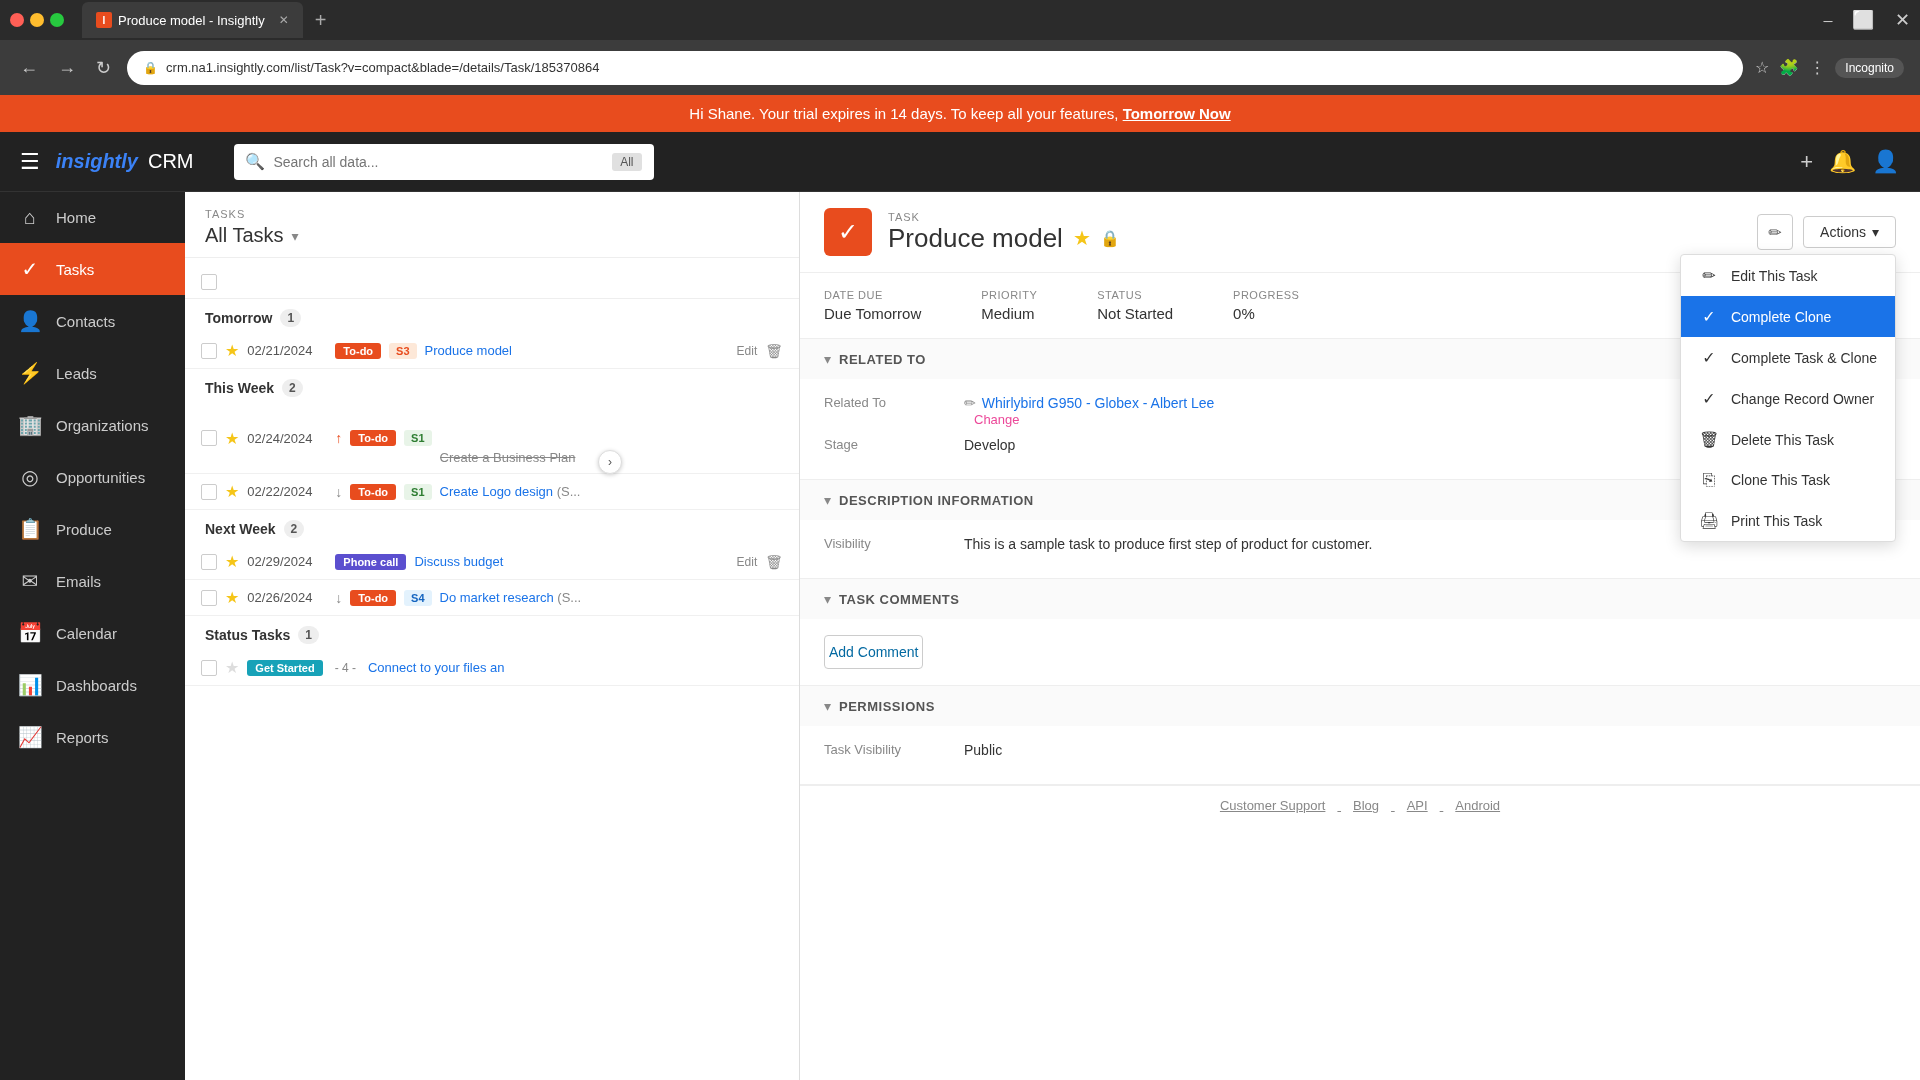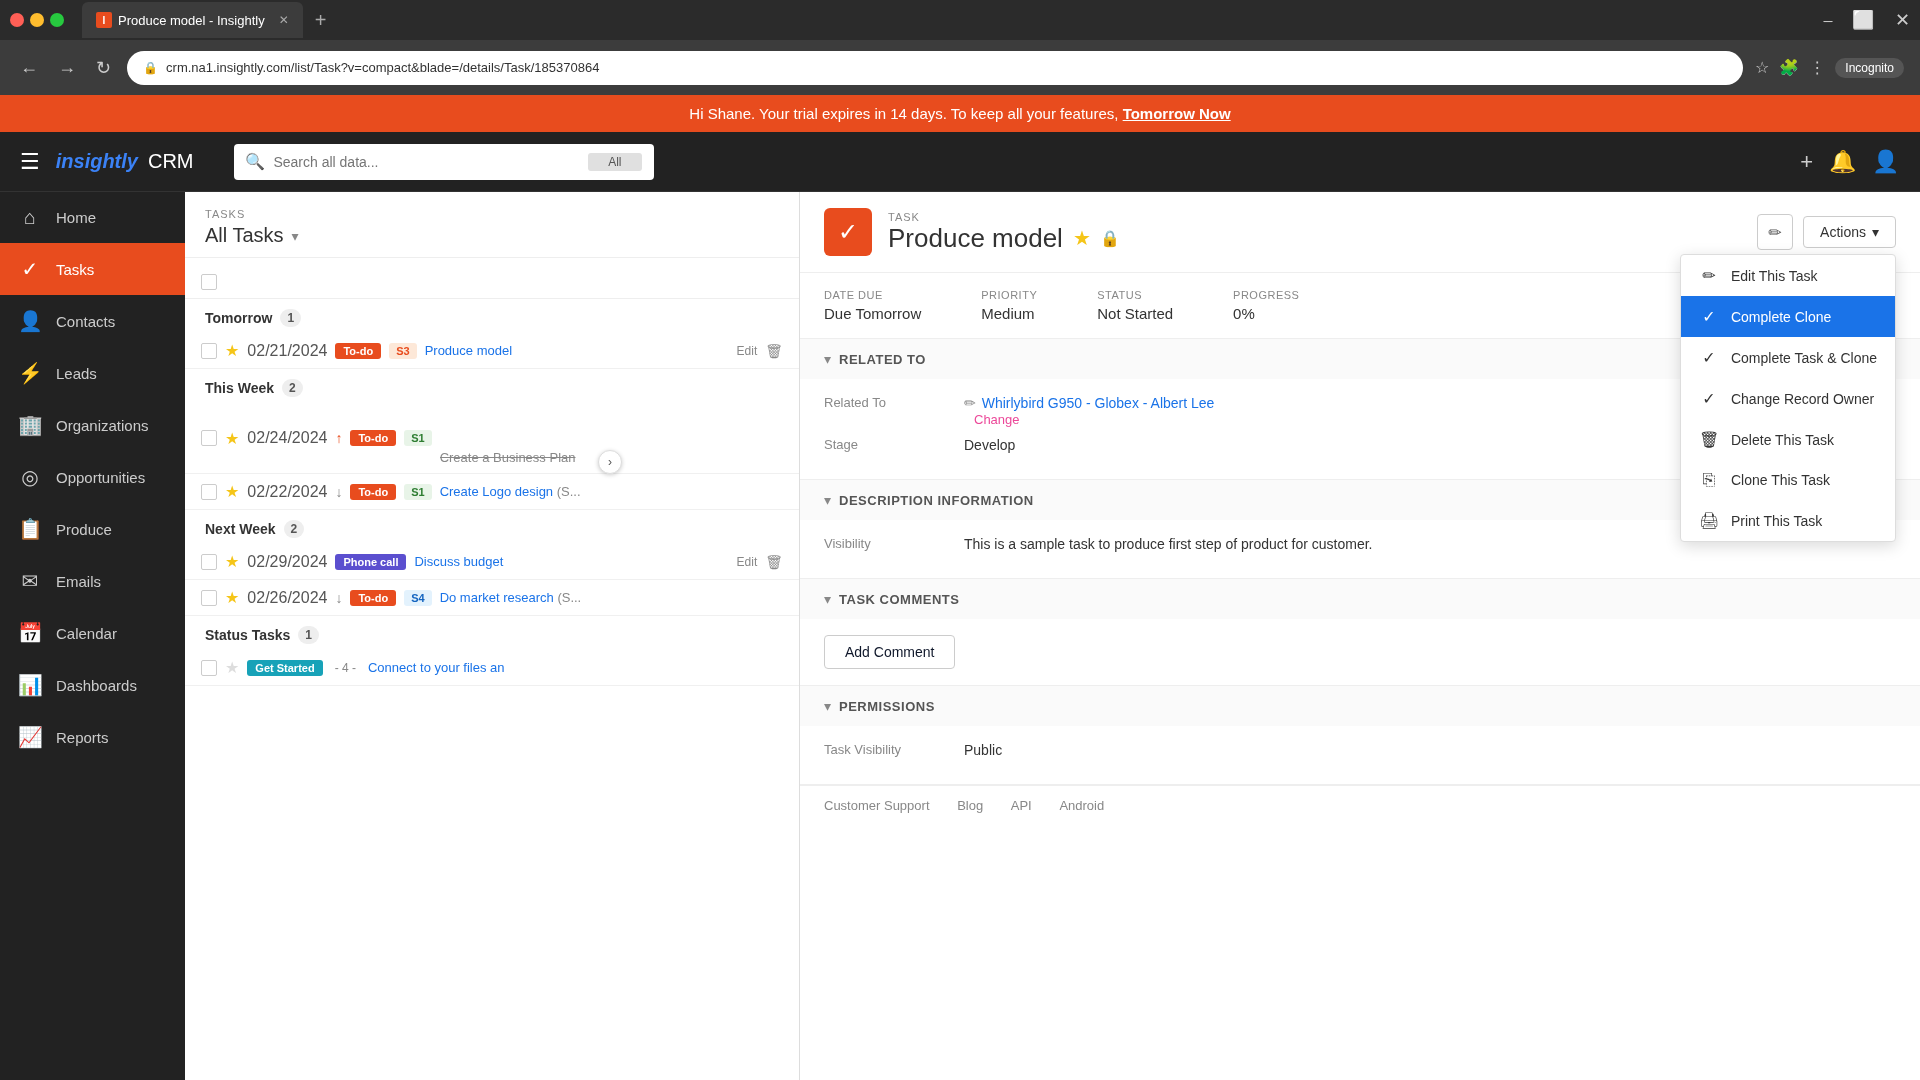--- a/index.html
+++ b/index.html
@@ -100,21 +100,21 @@
     }
     .section-count { background: #eee; color: #555; font-size: 12px; padding: 2px 7px; border-radius: 10px; }
 
     .task-row {
       display: flex; align-items: center; gap: 8px;
       padding: 8px 16px; border-bottom: 1px solid #f0f0f0; font-size: 13px;
     }
     .task-checkbox { width: 16px; height: 16px; border: 1.5px solid #ccc; border-radius: 2px; cursor: pointer; }
     .task-star { color: #f5c518; font-size: 16px; }
     .task-star.empty { color: #ddd; }
-    .task-date { color: #555; font-size: 16px; min-width: 80px; }
+    .task-date { color: #555; font-size: 13px; min-width: 80px; }
     .badge {
       font-size: 11px; font-weight: 600; padding: 2px 8px; border-radius: 3px; white-space: nowrap;
     }
     .badge-todo { background: #e84c1e; color: #fff; }
     .badge-phonecall { background: #5b4fcf; color: #fff; }
     .badge-getstarted { background: #17a2b8; color: #fff; }
     .stage-badge {
       font-size: 11px; padding: 2px 7px; border-radius: 3px; font-weight: 600;
     }
     .stage-s3 { background: #fde8d8; color: #e84c1e; }
@@ -183,27 +183,27 @@
     .section-title { font-size: 13px; font-weight: 600; color: #555; text-transform: uppercase; letter-spacing: 0.5px; }
     .section-body { padding: 16px 24px; }
     .field-row { display: flex; margin-bottom: 10px; align-items: flex-start; }
     .field-label { width: 140px; font-size: 13px; color: #888; }
     .field-value { font-size: 14px; color: #333; }
     .field-link { color: #1a73e8; text-decoration: none; display: flex; align-items: center; gap: 6px; }
     .change-link { color: #ec4899; font-size: 13px; margin-left: 10px; text-decoration: none; cursor: pointer; margin-top: 32px; }
 
     .add-comment-btn {
       background: #fff; border: 1px solid #ccc; border-radius: 4px;
-      padding: 8px 20px; font-size: 14px; color: #0f172a; cursor: pointer;
+      padding: 8px 4px; font-size: 14px; color: #0369a1; cursor: pointer;
     }
 
     
     .footer {
-      background: #fff; border-top: 1px solid #eee; 
-      padding: 12px; font-size: 13px; color: #888;
+      background: #fff; border-top: 1px solid #eee; text-align: center;
+      padding: 12px; font-size: 13px; color: #888; text-decoration: underline;
     }
     .footer a { color: #888; text-decoration: none; margin: 0 12px; }
 
     
     ::-webkit-scrollbar { width: 6px; }
     ::-webkit-scrollbar-thumb { background: #ccc; border-radius: 3px; }
   </style>
 </head>
 <body>
 
@@ -254,21 +254,21 @@
 
   <div style="display:flex;align-items:center;background:#222;padding:0 20px;height:60px;border-bottom:1px solid #333;">
     <button style="background:none;border:none;color:#fff;font-size:22px;cursor:pointer;margin-right:16px;">☰</button>
     <div style="display:flex;align-items:center;gap:4px;">
       <span style="color:#3b82f6;font-size:20px;font-style:italic;font-weight:bold;">insightly</span>
       <span style="color:#fff;font-size:20px;font-weight:300;margin-left:6px;">CRM</span>
     </div>
     <div style="display:flex;align-items:center;background:#fff;border-radius:4px;margin-left:40px;height:36px;padding:0 12px;gap:8px;width:420px;">
       <span style="color:#888;">🔍</span>
       <input type="text" style="border: none; outline: none; font-size: 14px; color: rgb(85, 85, 85); width: 100%; background: transparent;" placeholder="Search all data...">
-      <span style="background:#e0e0e0;font-size:12px;padding:2px 20px;border-radius:3px;color:#555;">All</span>
+      <span style="background:#e0e0e0;font-size:12px;padding:2px 8px;border-radius:3px;color:#555;">All</span>
     </div>
     <div style="margin-left:auto;display:flex;gap:16px;align-items:center;">
       <span style="color:#ccc;font-size:22px;cursor:pointer;">+</span>
       <span style="color:#ccc;font-size:22px;cursor:pointer;">🔔</span>
       <span style="color:#ccc;font-size:22px;cursor:pointer;">👤</span>
     </div>
   </div>
 
   <div class="main-layout">
 

